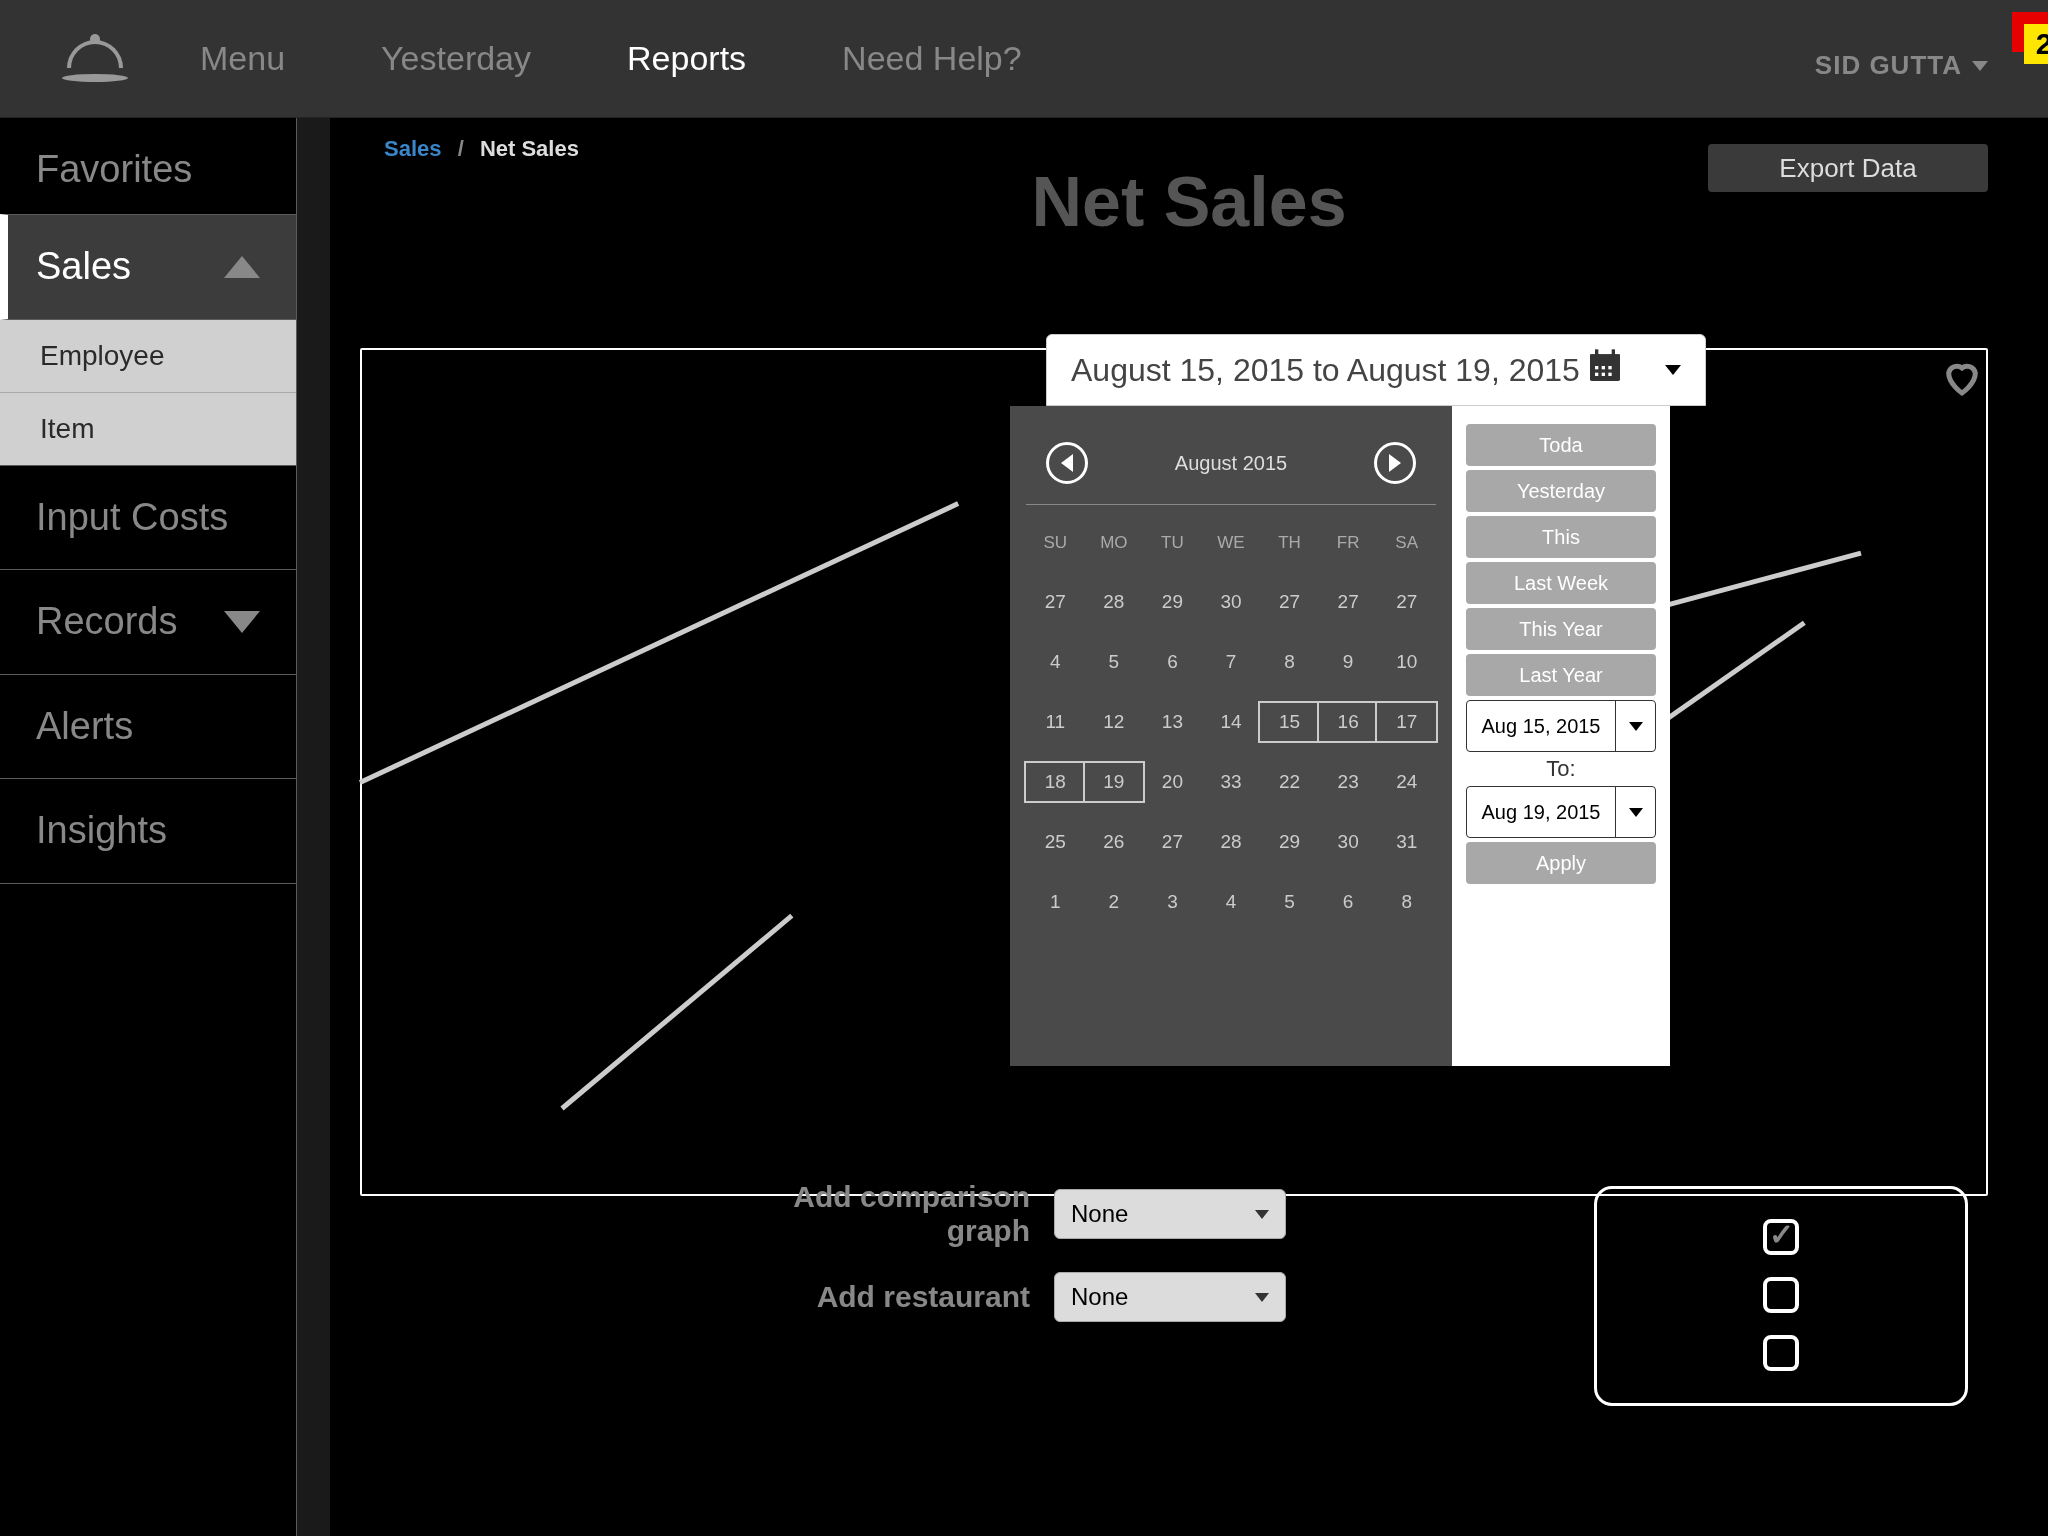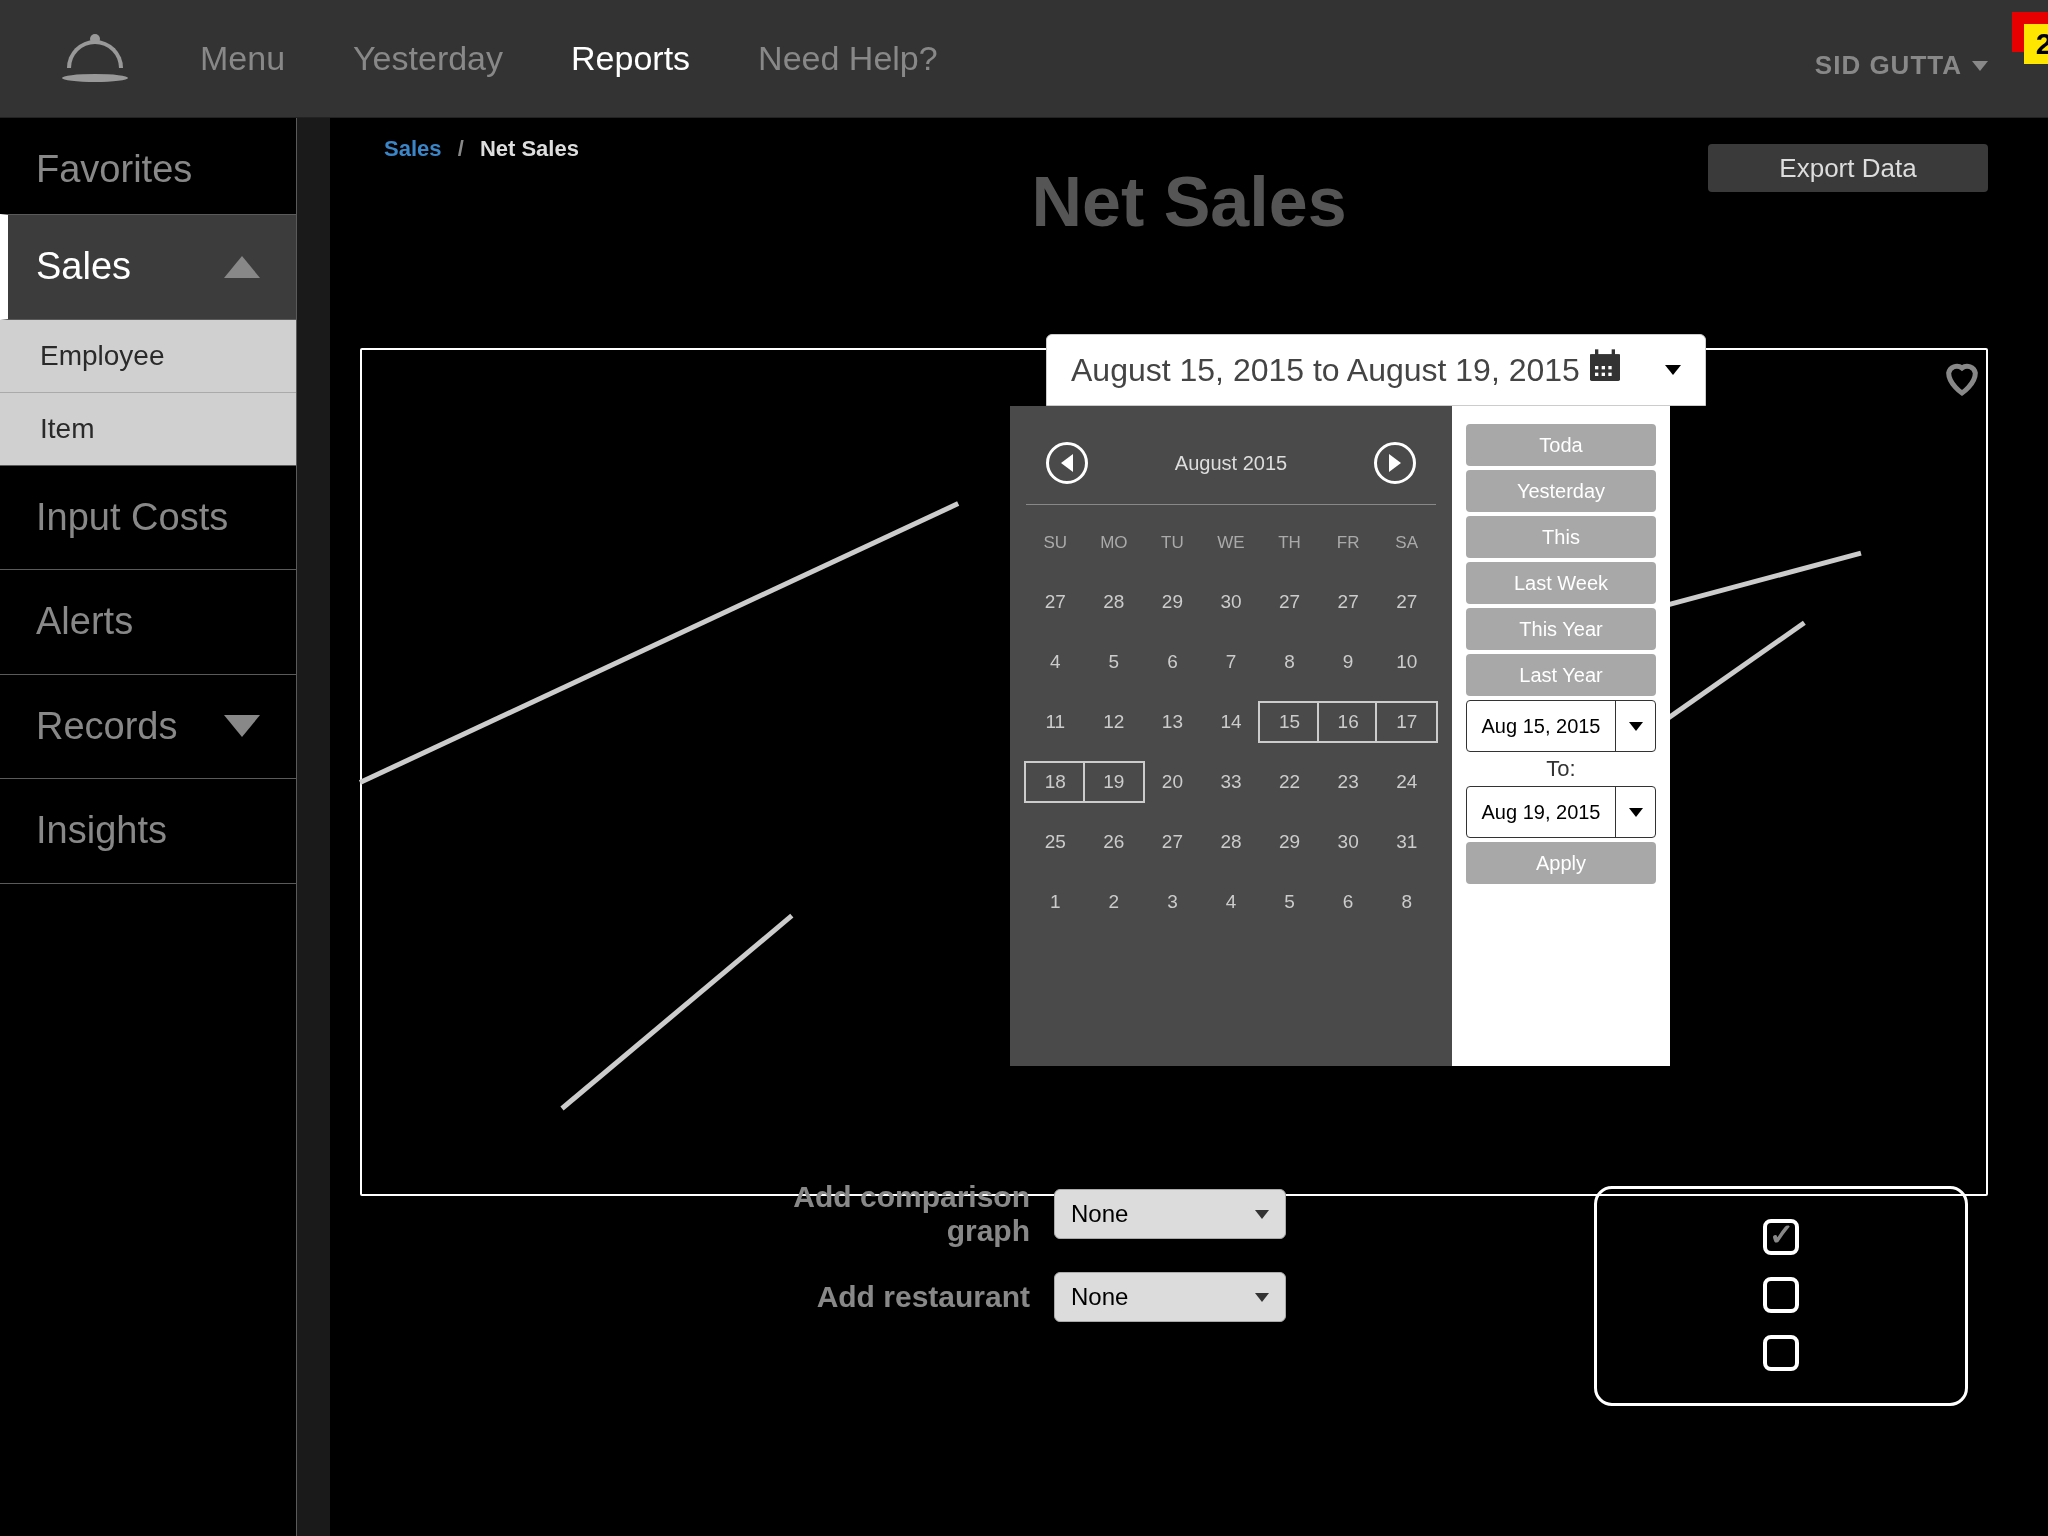--- a/index.html
+++ b/index.html
@@ -4,21 +4,21 @@
 <style>
 * { box-sizing: border-box; margin: 0; padding: 0; font-family: -apple-system, BlinkMacSystemFont, "Segoe UI", Helvetica, Arial, sans-serif; }
 body { width: 2048px; height: 1536px; background: #1a1a1a; overflow: hidden; }
 
 .topbar { height: 118px; background: #333333; display: flex; align-items: center; padding: 0 60px; position: relative; border-bottom: 1px solid #222; }
 .logo { width: 70px; height: 50px; margin-right: 70px; position: relative; }
 .logo .dome { width: 56px; height: 28px; border: 4px solid #999; border-bottom: none; border-radius: 56px 56px 0 0; position:absolute; top:6px; left:7px; }
 .logo .knob { width: 10px; height: 10px; background:#999; border-radius:50%; position:absolute; top:0; left:30px;}
 .logo .base { width: 66px; height: 8px; background:#999; border-radius:50%; position:absolute; top:40px; left:2px;}
 
-.nav { display:flex; gap:68px; }
+.nav { display:flex; gap:96px; }
 .nav a { color:#888; font-size:34px; font-weight:400; text-decoration:none; }
 .nav a.active { color:#fff; font-weight:500; }
 
 .userbox { position:absolute; right:60px; top:50px; color:#888; font-size:26px; font-weight:600; letter-spacing:1px; display:flex; align-items:center; gap:6px;}
 .userbox .caret { width:0; height:0; border-left:8px solid transparent; border-right:8px solid transparent; border-top:10px solid #888; margin-left:4px;}
 .badge-box { position:absolute; top:12px; right:36px; }
 .badge-red { width:40px; height:40px; background:#e60000; position:absolute; top:0; left:0;}
 .badge-yellow { width:40px; height:40px; background:#ffe600; position:absolute; top:12px; left:12px; color:#000; font-size:30px; font-weight:700; display:flex; align-items:center; justify-content:center;}
 
 .sidebar { position:absolute; left:0; top:118px; width:297px; bottom:0; background:#000000; border-right:1px solid #5a5a5a; }
@@ -110,25 +110,25 @@
 
 <div class="sidebar">
   <div class="fav">Favorites</div>
   <div class="side-item active">
     <span>Sales</span>
     <span class="chev up"></span>
   </div>
   <div class="sub-item">Employee</div>
   <div class="sub-item">Item</div>
   <div class="side-item">Input Costs</div>
-  <div class="side-item">Alerts</div>
   <div class="side-item">
     <span>Records</span>
     <span class="chev down"></span>
   </div>
+  <div class="side-item">Alerts</div>
   <div class="side-item">Insights</div>
 </div>
 
 <div class="main">
   <div class="crumbs">
     <a>Sales</a>
     <span class="sep">/</span>
     <span class="cur">Net Sales</span>
   </div>
   <div class="title">Net Sales</div>

